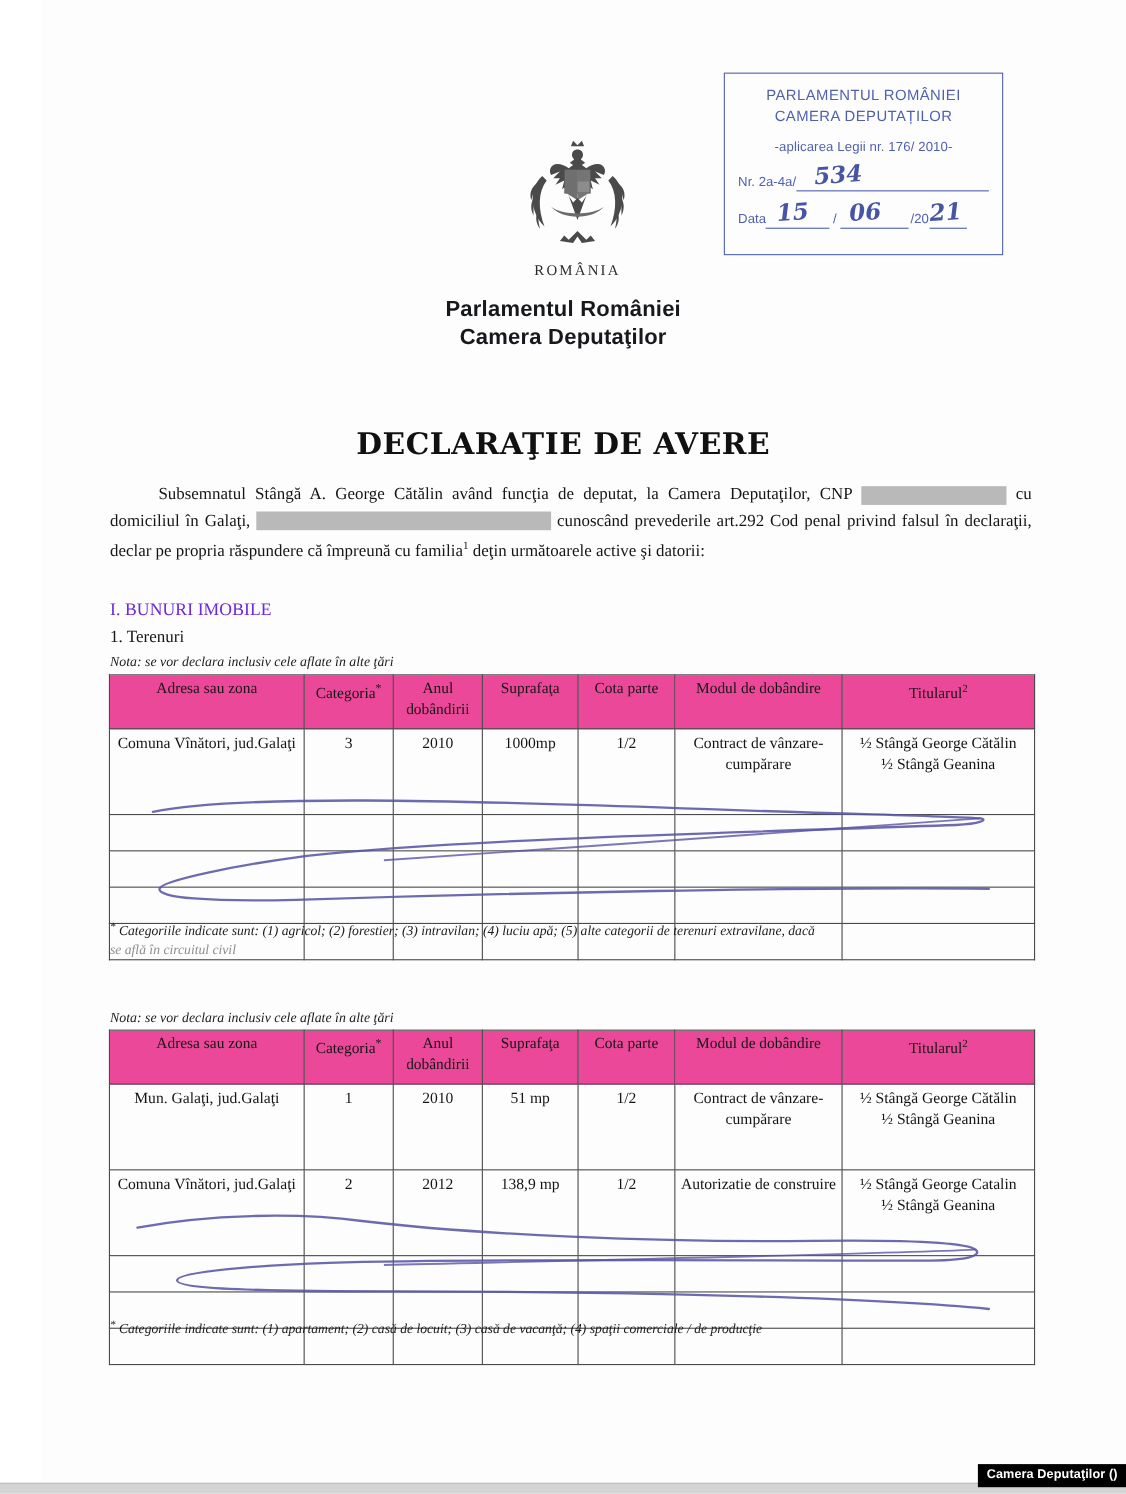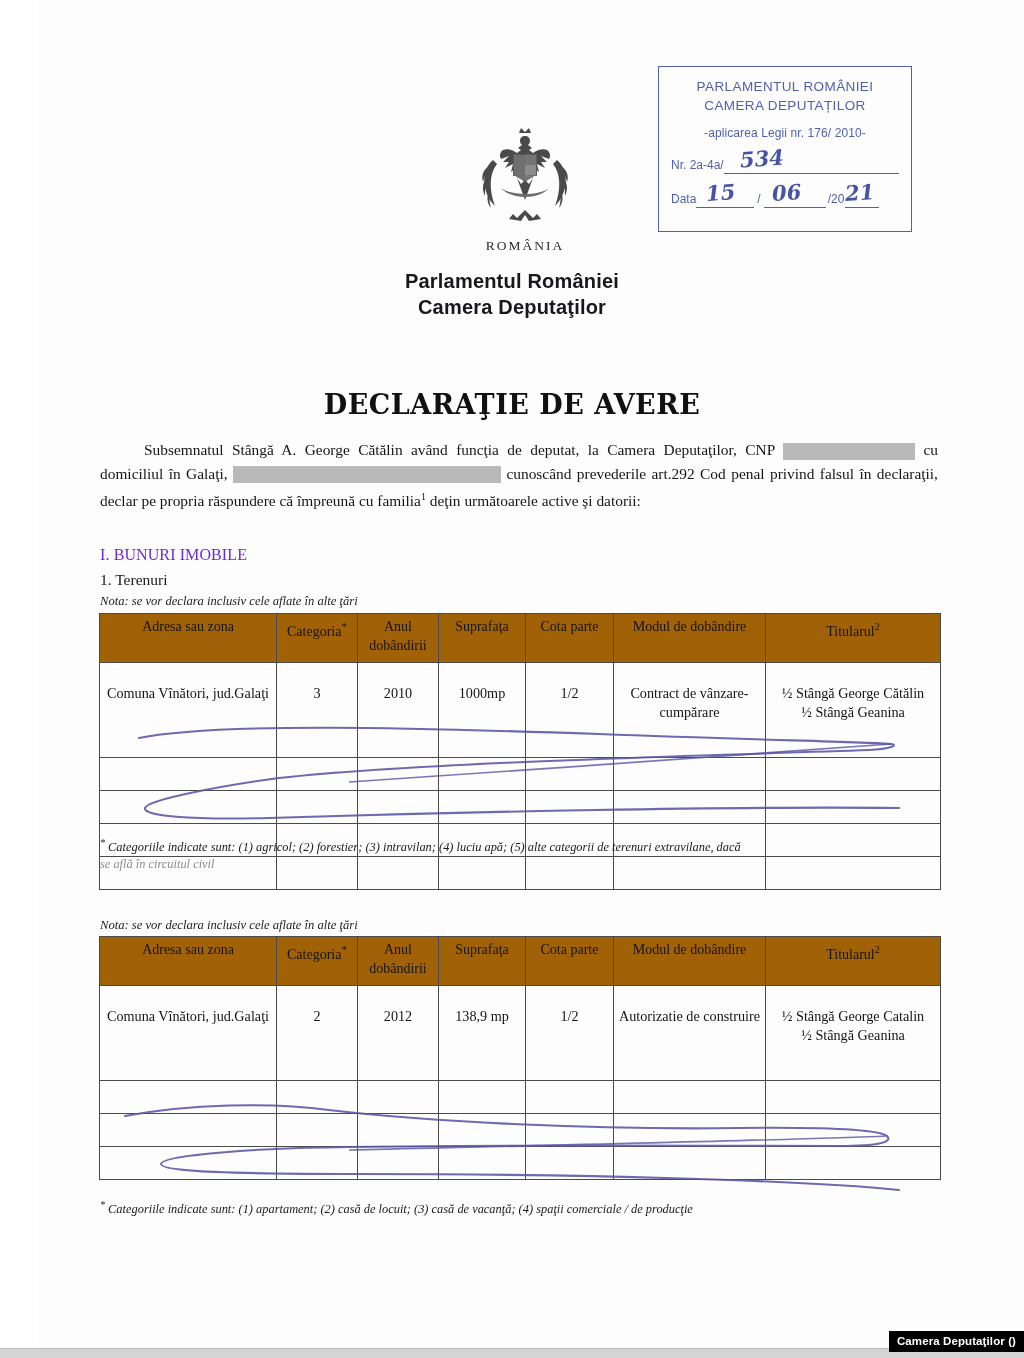--- a/index.html
+++ b/index.html
@@ -138,26 +138,26 @@
   }
   .decl-table th, .decl-table td {
     border: 1px solid #4a4a4a;
     text-align: center;
     vertical-align: top;
     padding: 3px 2px 3px 2px;
     line-height: 19px;
     font-weight: normal;
   }
   .decl-table thead th {
-    background: #a16207;
+    background: #ec4899;
     vertical-align: top;
     height: 42px;
     font-size: 14px;
   }
-  .decl-table td.data-cell { height: 70px; padding-top: 21px; }
+  .decl-table td.data-cell { height: 70px; padding-top: 4px; }
   .decl-table tr.blank-row td { height: 26px; }
   .sup2 { font-size: 10px; vertical-align: super; }
   .supstar { font-size: 11px; vertical-align: super; }
 
   
   .tbl-foot {
     position: absolute; left: 100px; width: 850px;
     font-size: 12.4px; font-style: italic; color: #1a1a1a;
     line-height: 17px;
   }
@@ -377,20 +377,30 @@
       <th><span>Categoria</span><span class="supstar">*</span></th>
       <th><span>Anul dobândirii</span></th>
       <th><span>Suprafaţa</span></th>
       <th><span>Cota parte</span></th>
       <th><span>Modul de dobândire</span></th>
       <th><span>Titularul</span><span class="sup2">2</span></th>
     </tr>
   </thead>
   <tbody>
     <tr>
+      <td class="data-cell">Mun. Galaţi, jud.Galaţi</td>
+      <td class="data-cell">1</td>
+      <td class="data-cell">2010</td>
+      <td class="data-cell">51 mp</td>
+      <td class="data-cell">1/2</td>
+      <td class="data-cell">Contract de vânzare-cumpărare</td>
+      <td class="data-cell" style="white-space:pre-line">½ Stângă George Cătălin
+½ Stângă Geanina</td>
+    </tr>
+    <tr>
       <td class="data-cell">Comuna Vînători, jud.Galaţi</td>
       <td class="data-cell">2</td>
       <td class="data-cell">2012</td>
       <td class="data-cell">138,9 mp</td>
       <td class="data-cell">1/2</td>
       <td class="data-cell">Autorizatie de construire</td>
       <td class="data-cell" style="white-space:pre-line">½ Stângă George Catalin
 ½ Stângă Geanina</td>
     </tr>
     <tr class="blank-row">

